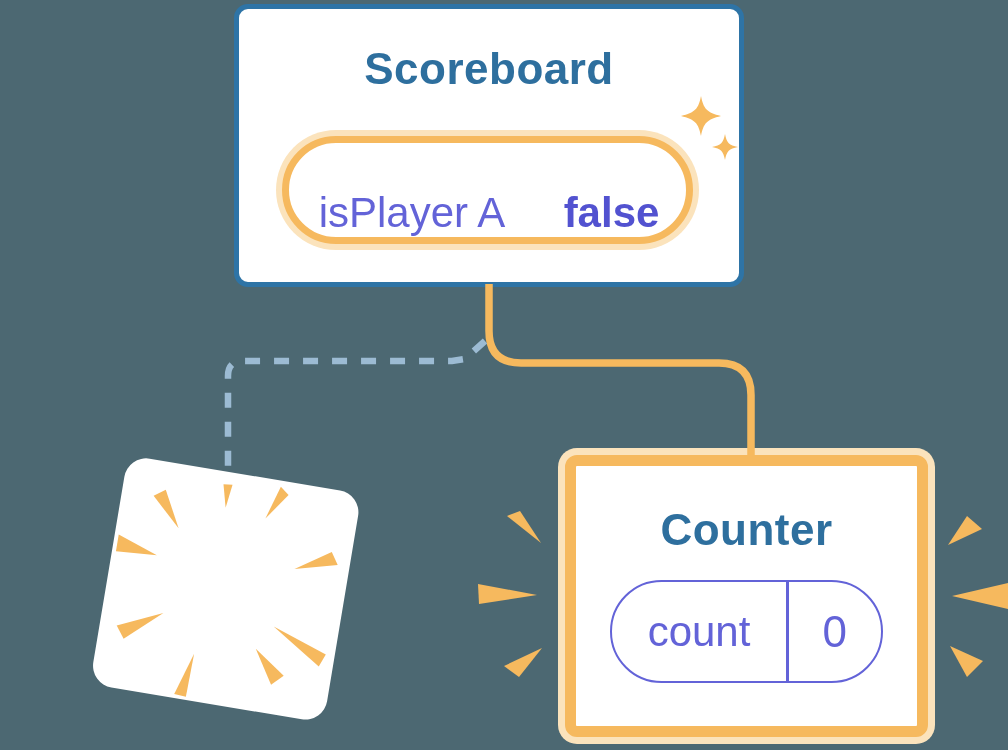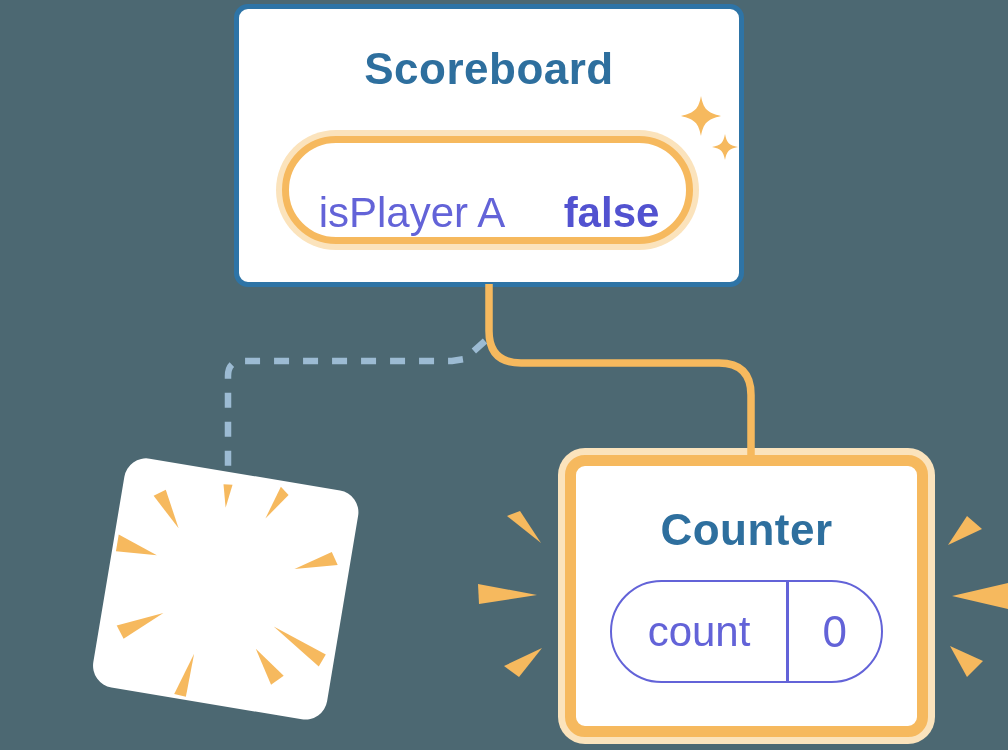--- a/index.html
+++ b/index.html
@@ -39,21 +39,21 @@
   .pill-cell{display:flex;align-items:center;justify-content:center;}
   .state-pill .cell-name{width:246px;font-size:42px;color:var(--purple);}
   .state-pill .cell-value{flex:1;font-size:42px;font-weight:700;color:var(--purple-dark);}
   .pill-divider{width:2px;background:var(--orange);}
 
   
   .counter-card{
     position:absolute;left:565px;top:455px;width:363px;height:282px;
     background:var(--card-bg);
     border:11px solid var(--orange);
-    border-radius:20px;box-sizing:border-box;
+    border-radius:12px;box-sizing:border-box;
     box-shadow:0 0 0 7px var(--orange-light);
     z-index:2;
   }
   .counter-card .card-title{margin-top:42px;}
   .count-pill{
     position:absolute;left:34px;top:114px;width:273px;height:103px;
     box-sizing:border-box;background:var(--card-bg);
     border:2.5px solid var(--purple);border-radius:52px;
     display:flex;align-items:stretch;overflow:hidden;
   }

